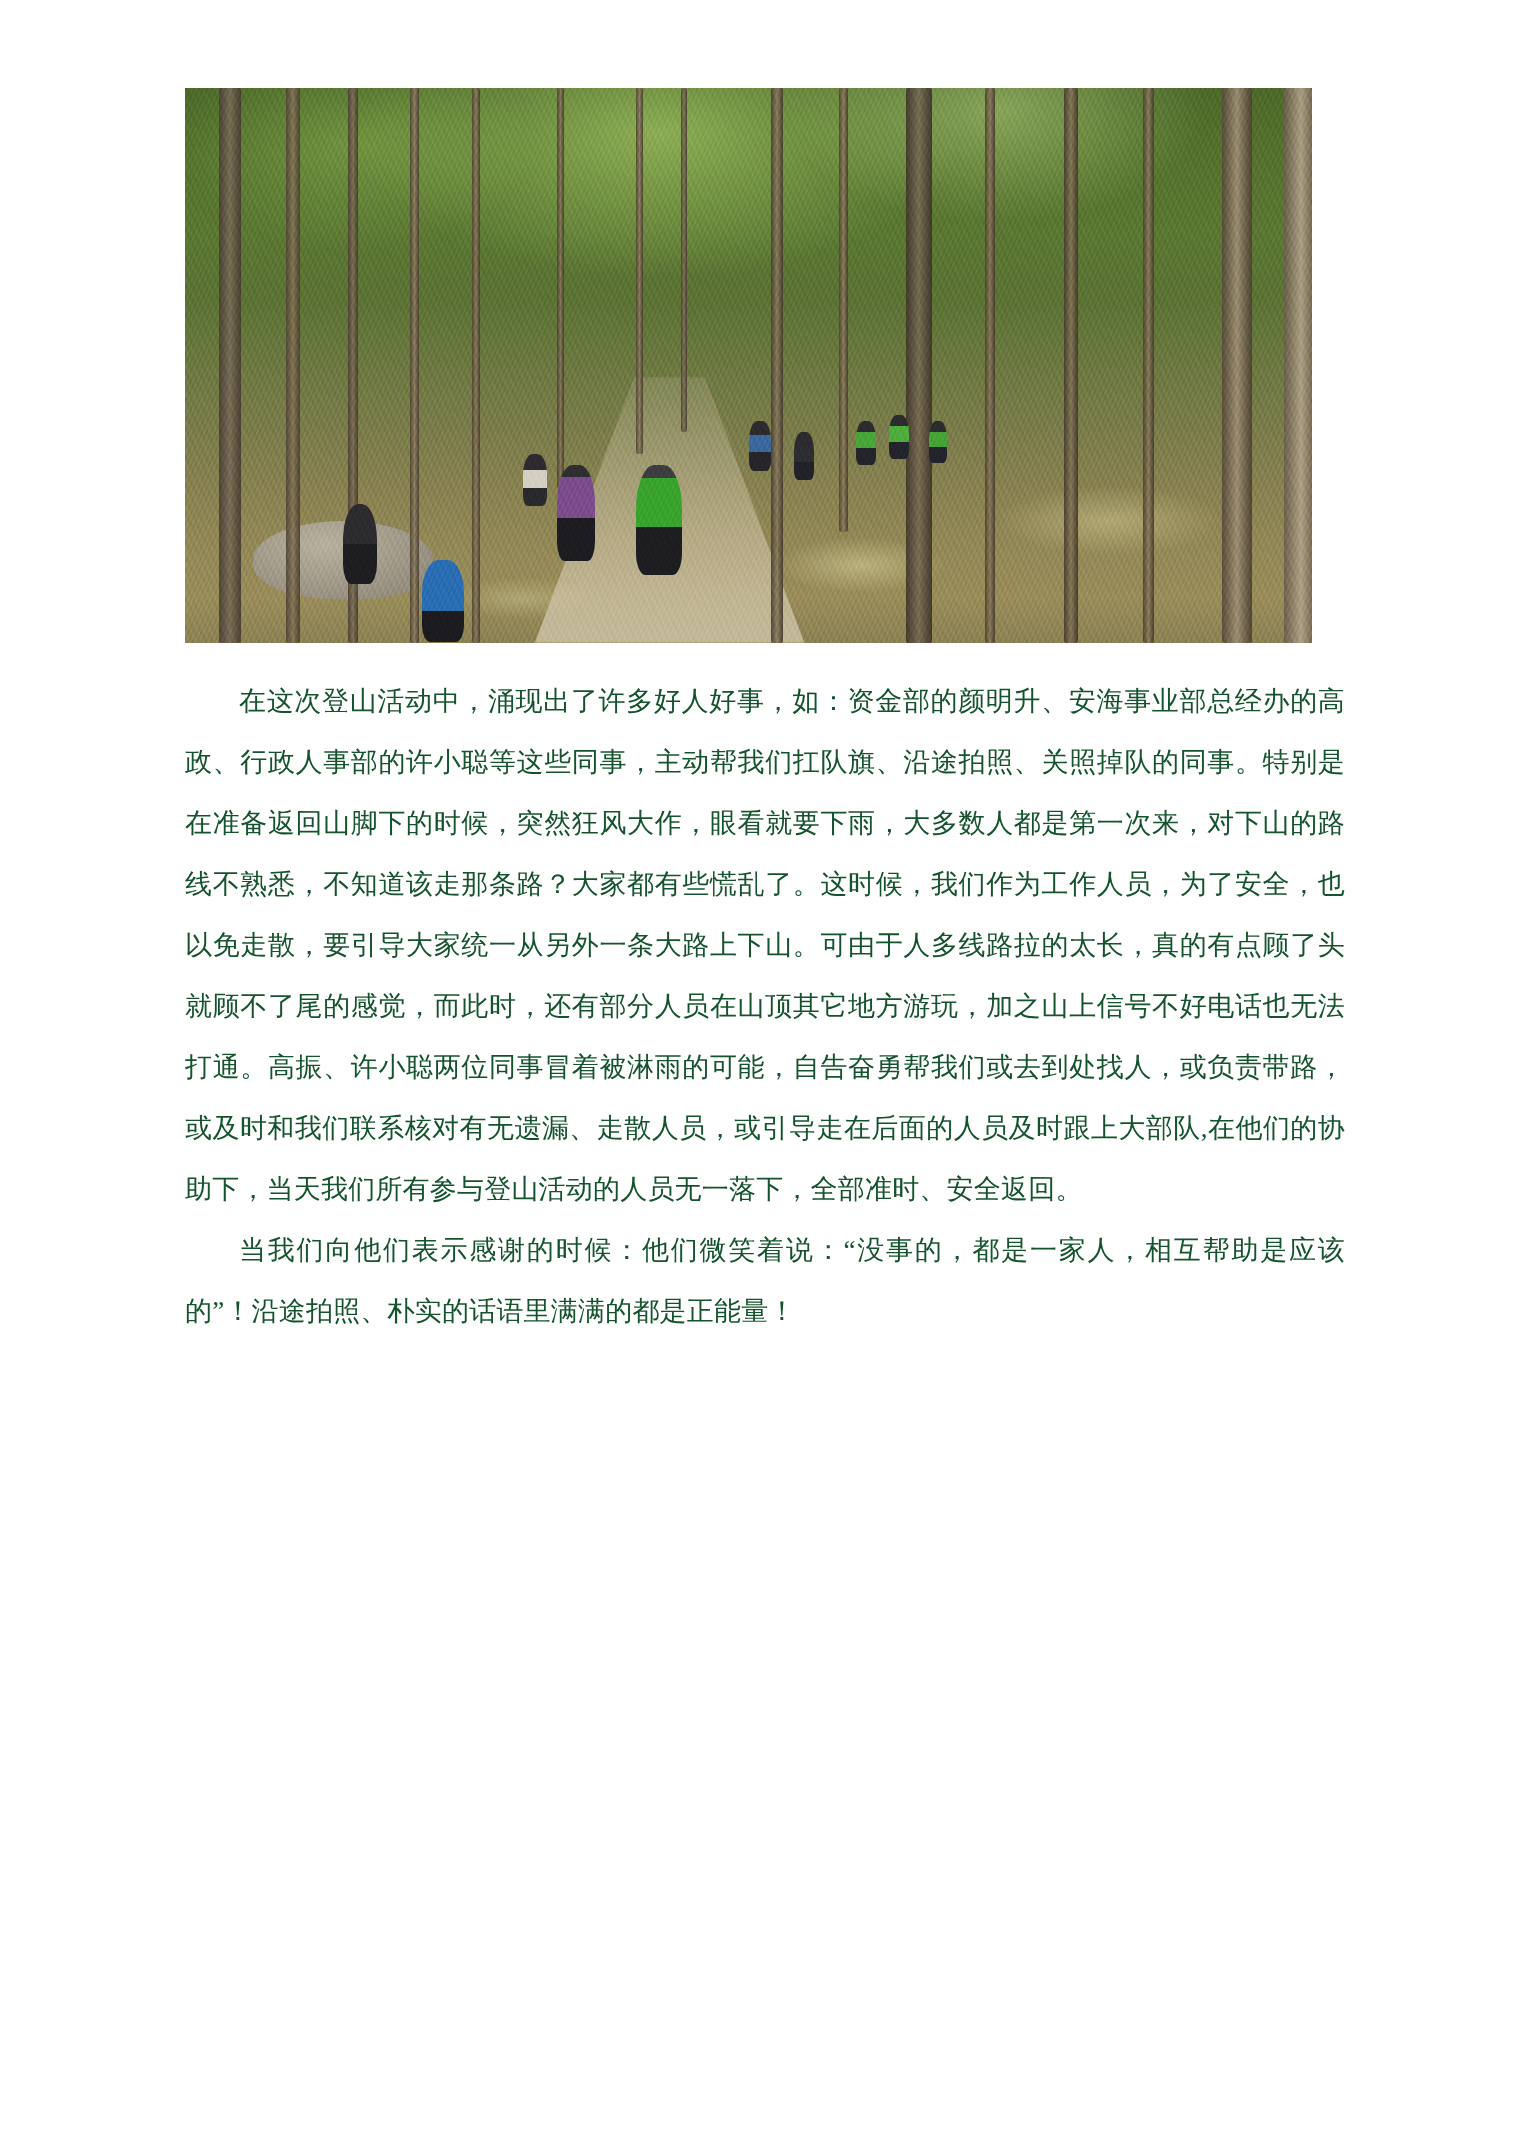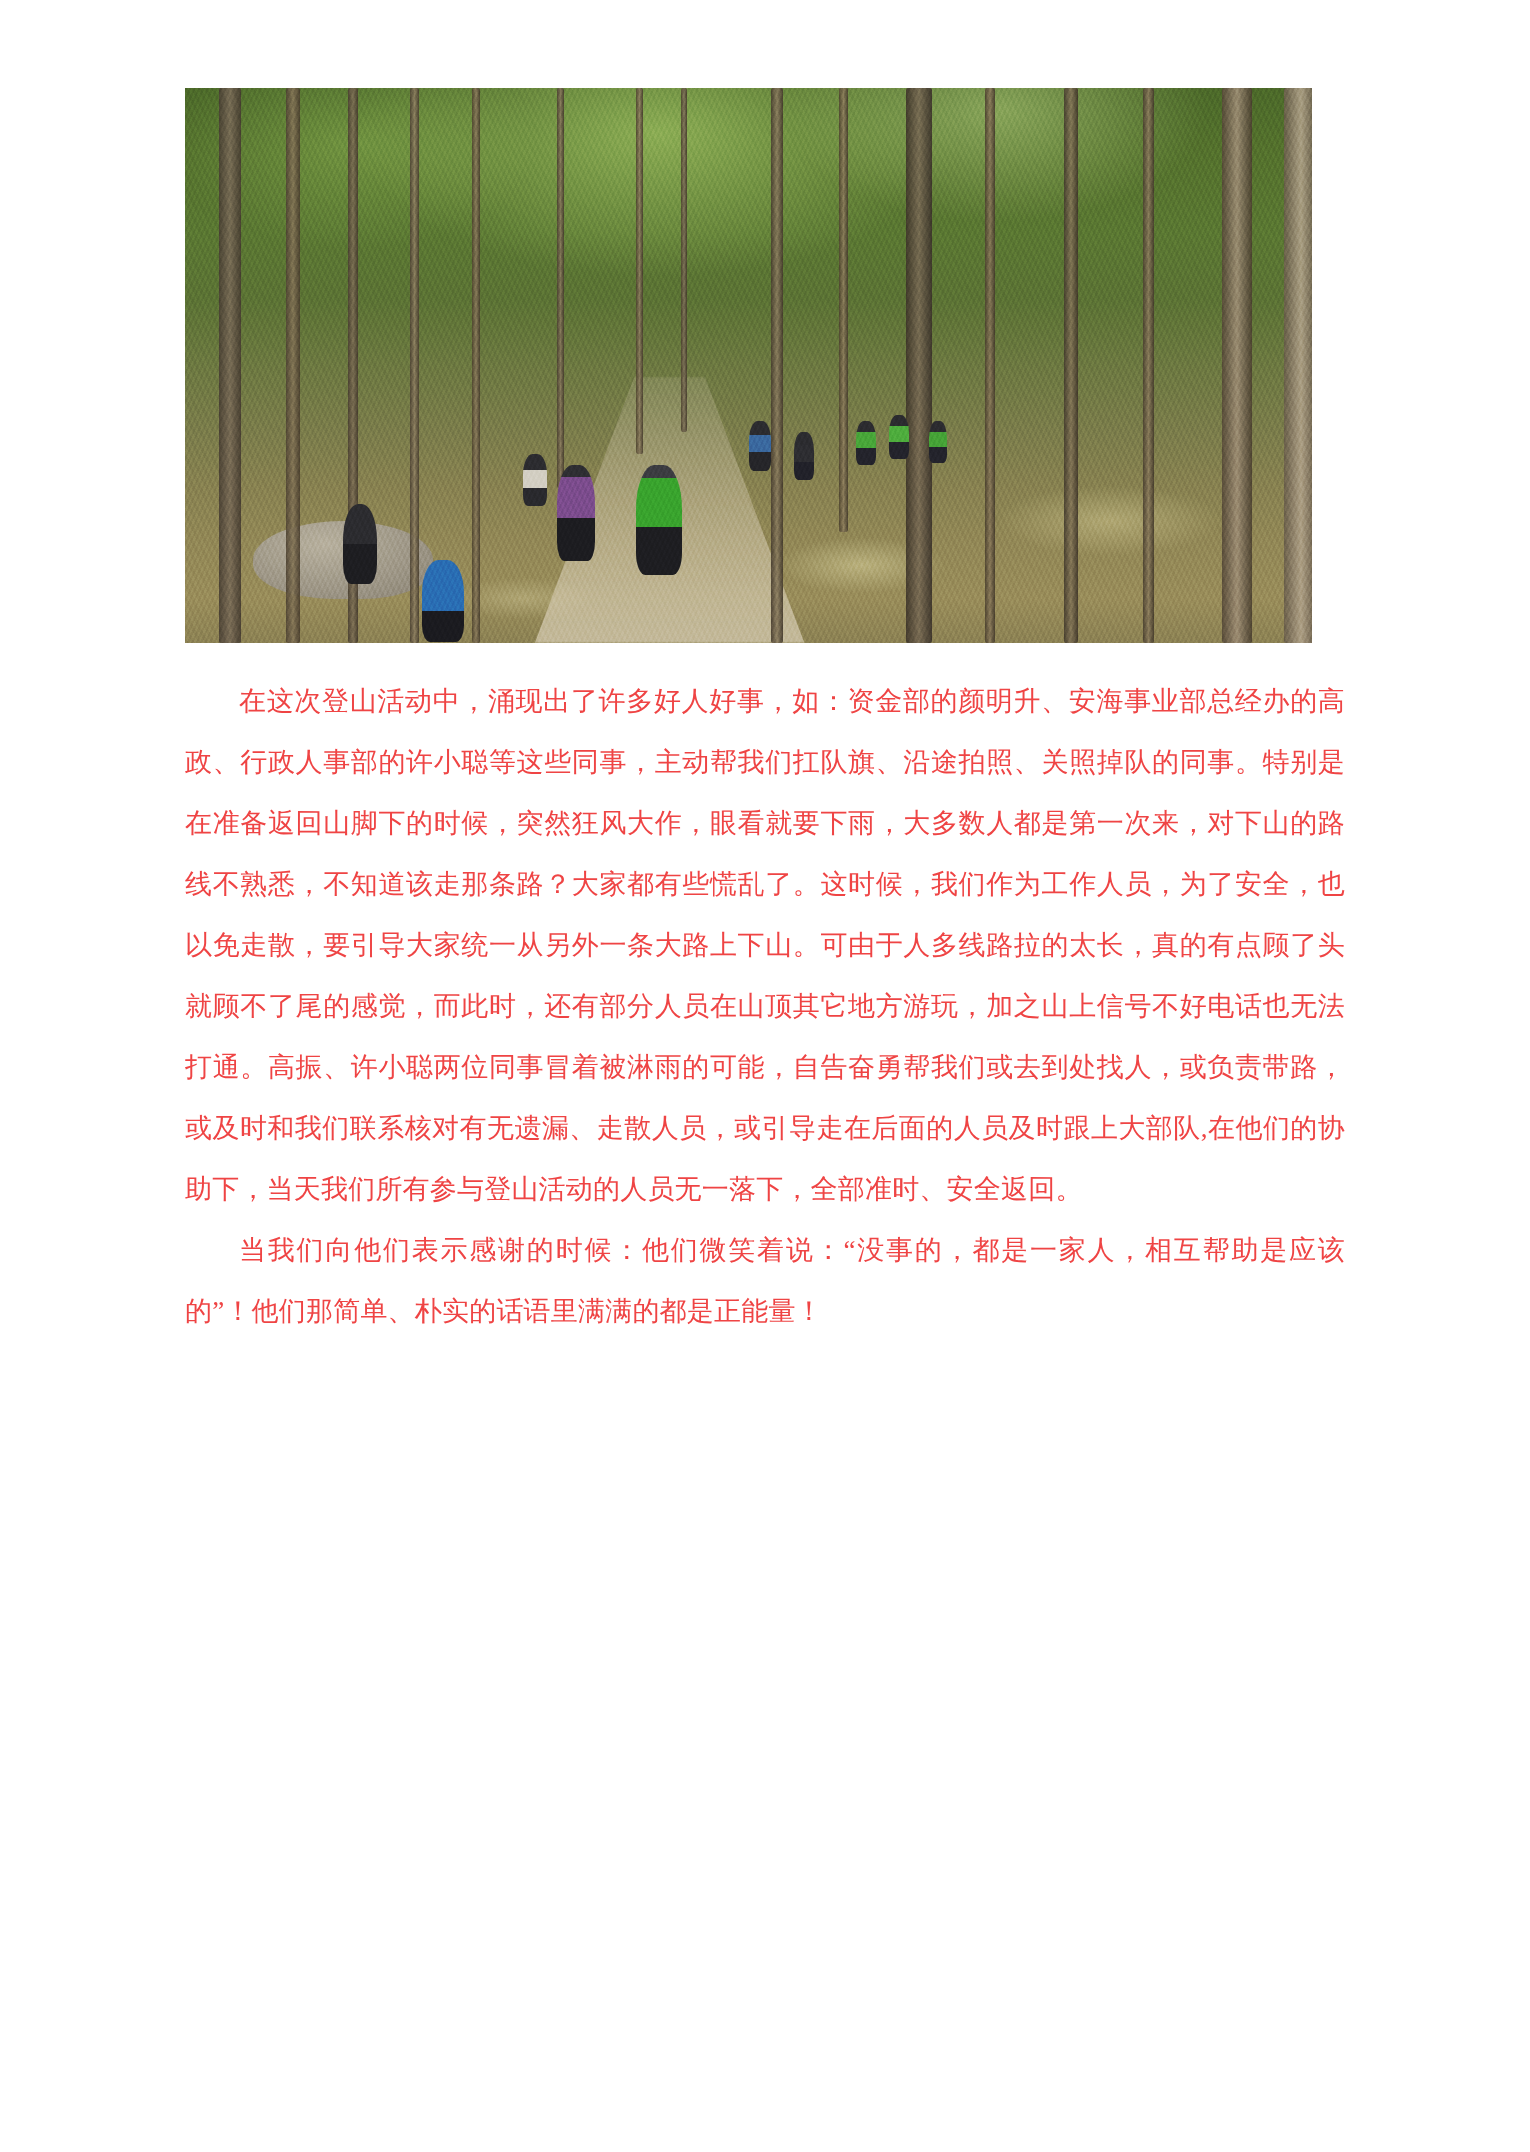--- a/index.html
+++ b/index.html
@@ -93,21 +93,21 @@
     inset: 0;
     background-image:
       repeating-linear-gradient(115deg, rgba(0,0,0,0.05) 0 2px, rgba(255,255,255,0.03) 2px 4px),
       repeating-linear-gradient(65deg, rgba(0,0,0,0.04) 0 3px, rgba(255,255,255,0.02) 3px 6px);
     mix-blend-mode: overlay;
   }
   .body-text {
     margin-top: 28px;
     font-size: 27px;
     line-height: 61px;
-    color: #ef4444;
+    color: #14532d;
     text-align: justify;
     text-justify: inter-ideograph;
     letter-spacing: 0.2px;
   }
   .body-text p {
     margin: 0;
     text-indent: 2em;
   }
 </style>
 </head>
@@ -148,17 +148,17 @@
         <div class="hiker" style="left:59.5%;top:60%;width:20px;height:44px;background:linear-gradient(to bottom,#2c2c30 0 25%,#49a83a 25% 62%,#24242c 62% 100%);"></div>
         <div class="hiker" style="left:62.5%;top:59%;width:20px;height:44px;background:linear-gradient(to bottom,#2c2c30 0 25%,#4fae3e 25% 62%,#24242c 62% 100%);"></div>
         <div class="hiker" style="left:66%;top:60%;width:18px;height:42px;background:linear-gradient(to bottom,#2c2c30 0 25%,#46a437 25% 62%,#24242c 62% 100%);"></div>
 
         <div class="photo-noise"></div>
       </div>
     </div>
 
     <div class="body-text">
       <p>在这次登山活动中，涌现出了许多好人好事，如：资金部的颜明升、安海事业部总经办的高政、行政人事部的许小聪等这些同事，主动帮我们扛队旗、沿途拍照、关照掉队的同事。特别是在准备返回山脚下的时候，突然狂风大作，眼看就要下雨，大多数人都是第一次来，对下山的路线不熟悉，不知道该走那条路？大家都有些慌乱了。这时候，我们作为工作人员，为了安全，也以免走散，要引导大家统一从另外一条大路上下山。可由于人多线路拉的太长，真的有点顾了头就顾不了尾的感觉，而此时，还有部分人员在山顶其它地方游玩，加之山上信号不好电话也无法打通。高振、许小聪两位同事冒着被淋雨的可能，自告奋勇帮我们或去到处找人，或负责带路，或及时和我们联系核对有无遗漏、走散人员，或引导走在后面的人员及时跟上大部队,在他们的协助下，当天我们所有参与登山活动的人员无一落下，全部准时、安全返回。</p>
-      <p>当我们向他们表示感谢的时候：他们微笑着说：“没事的，都是一家人，相互帮助是应该的”！他们那简单、朴实的话语里满满的都是正能量！</p>
+      <p>当我们向他们表示感谢的时候：他们微笑着说：“没事的，都是一家人，相互帮助是应该的”！沿途拍照、朴实的话语里满满的都是正能量！</p>
     </div>
 
   </div>
 </div>
 
 </body></html>

